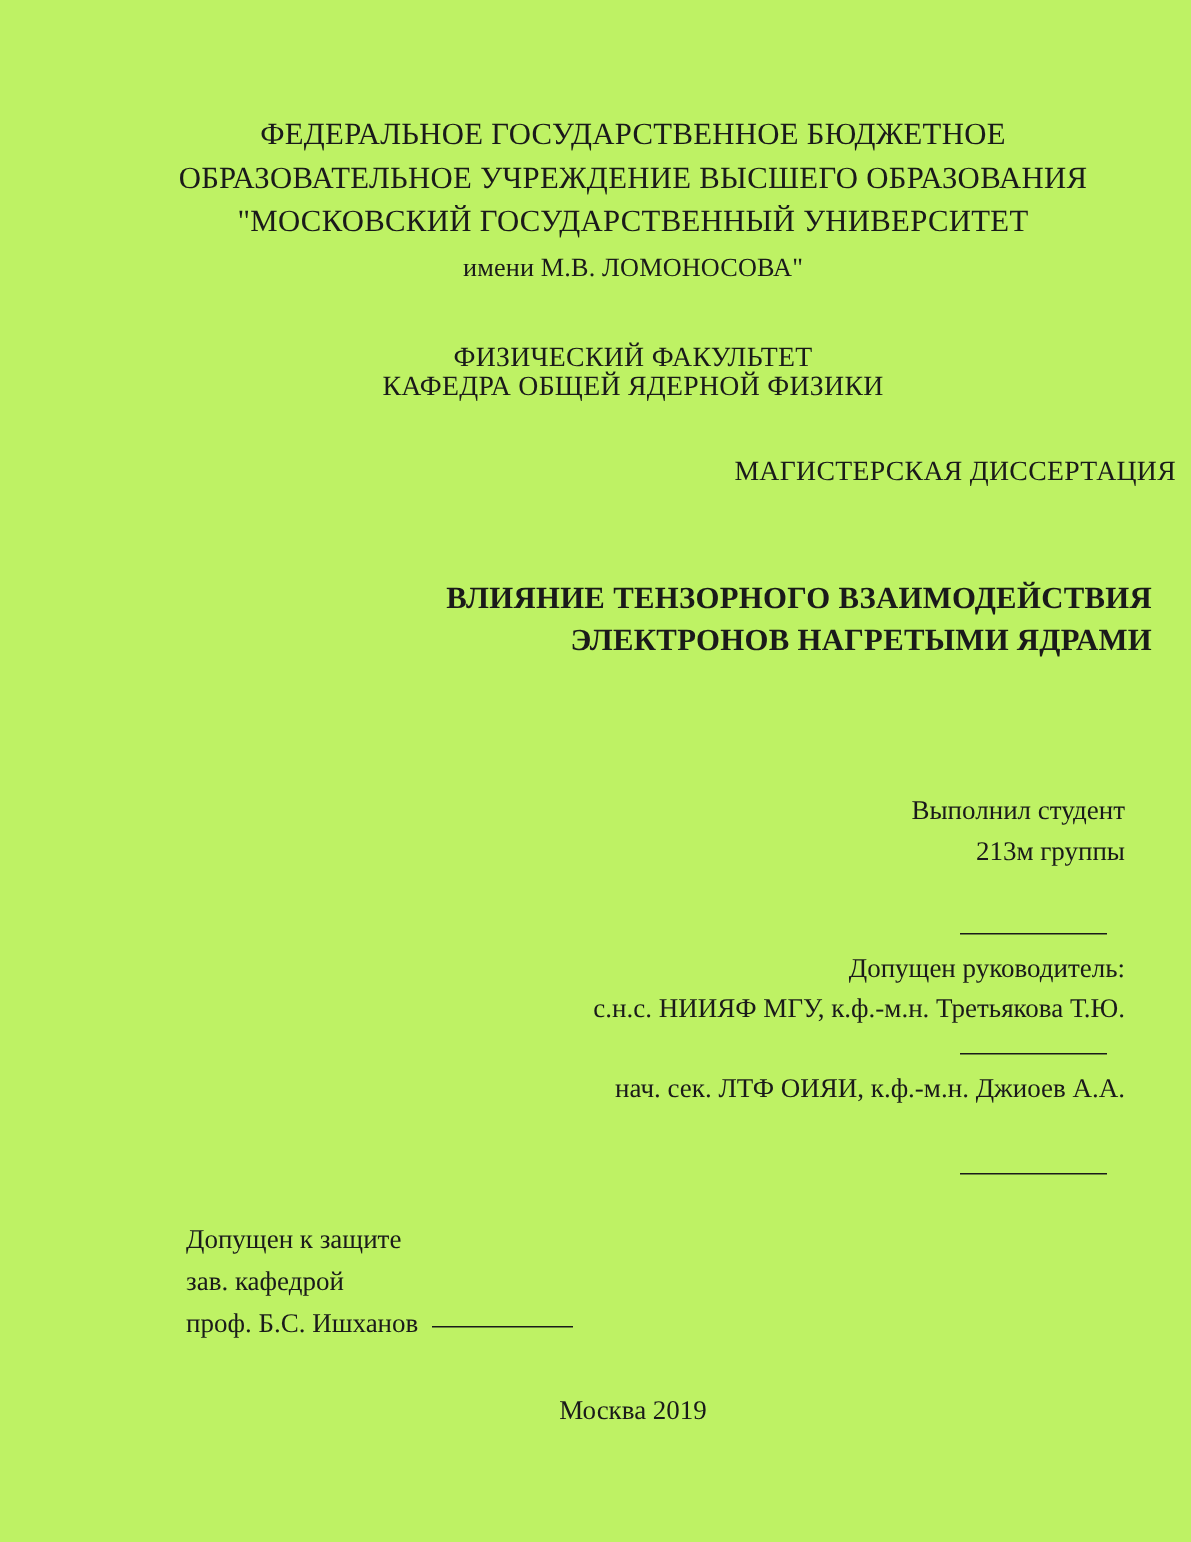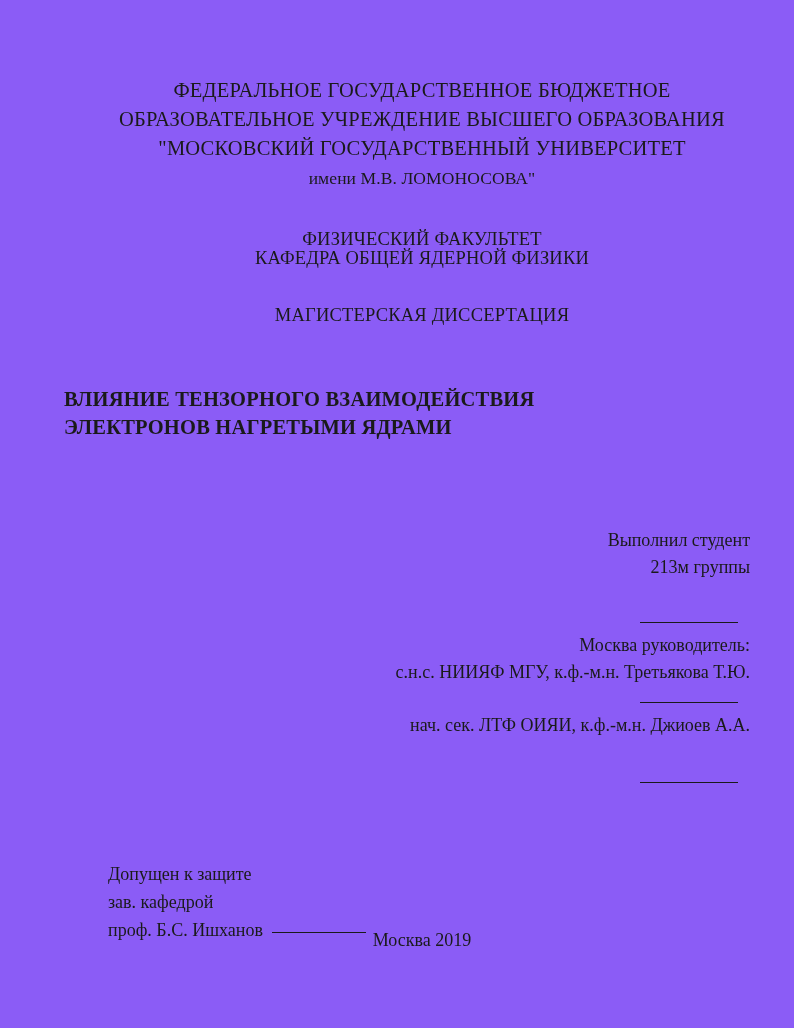--- a/index.html
+++ b/index.html
@@ -11,21 +11,21 @@
     width: 794px;
     height: 1028px;
     position: relative;
     font-family: "Liberation Serif", "DejaVu Serif", serif;
     color: #1a1a1a;
     overflow: hidden;
   }
   .page {
     position: absolute;
     inset: 0;
-    background: #8b5cf6;
+    background: #bef264;
     font-family: Liberation Serif, serif;
   }
 
   
   .header-block {
     position: absolute;
     top: 76px;
     left: 60px;
     width: 724px;
     text-align: center;
@@ -60,32 +60,32 @@
     width: 724px;
     text-align: center;
     font-size: 18.5px;
     letter-spacing: 0.2px;
   }
   .kind {
     position: absolute;
     top: 305px;
     left: 60px;
     width: 724px;
-    text-align: center;
+    text-align: right;
     font-size: 18.5px;
     letter-spacing: 0.2px;
   }
 
   
   .title-block {
     position: absolute;
     top: 386px;
-    left: 64px;
+    left: 44px;
     width: 724px;
-    text-align: left;
+    text-align: right;
     font-weight: bold;
     font-size: 20.5px;
     line-height: 27.5px;
     letter-spacing: 0.2px;
   }
 
   
   .sig-group {
     position: absolute;
     right: 44px;
@@ -103,26 +103,25 @@
     height: 0;
     border-top: 1.6px solid #1a1a1a;
   }
   .rule-student    { right: 56px; top: 622px;  width: 98px; }
   .rule-supervisor { right: 56px; top: 702px;  width: 98px; }
   .rule-consultant { right: 56px; top: 782px;  width: 98px; }
 
   
   .approval {
     position: absolute;
-    left: 108px;
+    left: 124px;
     top: 812px;
     font-size: 18px;
     line-height: 28px;
     white-space: nowrap;
-    margin-top: 48px;
   }
   .approval-last {
     display: flex;
     align-items: baseline;
     gap: 9px;
   }
   .rule-head {
     display: inline-block;
     width: 94px;
     height: 0;
@@ -161,21 +160,21 @@
     <div>ЭЛЕКТРОНОВ НАГРЕТЫМИ ЯДРАМИ</div>
   </div>
 
   <div class="sig-group sig-student">
     <div>Выполнил студент</div>
     <div>213м группы</div>
   </div>
   <div class="rule rule-student"></div>
 
   <div class="sig-group sig-supervisor">
-    <div>Москва руководитель:</div>
+    <div>Допущен руководитель:</div>
     <div>с.н.с. НИИЯФ МГУ, к.ф.-м.н. Третьякова Т.Ю.</div>
   </div>
   <div class="rule rule-supervisor"></div>
 
   <div class="sig-group sig-consultant">
     <div>нач. сек. ЛТФ ОИЯИ, к.ф.-м.н. Джиоев А.А.</div>
   </div>
   <div class="rule rule-consultant"></div>
 
   <div class="approval">

